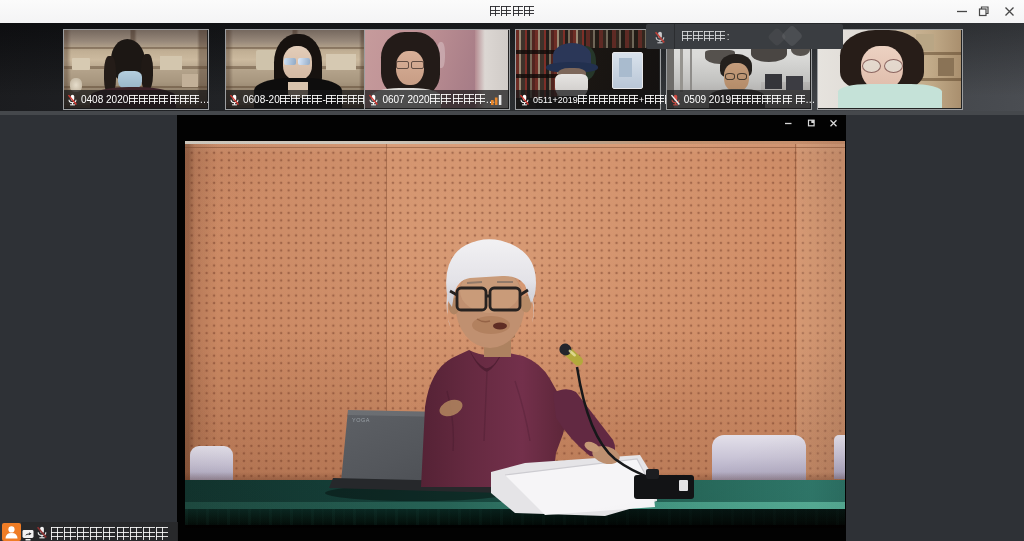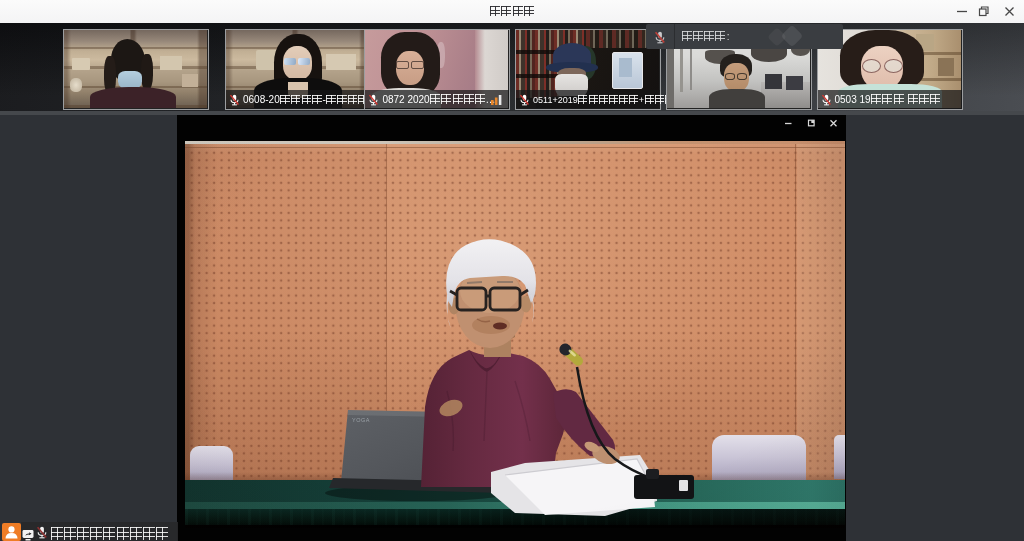--- a/index.html
+++ b/index.html
@@ -86,20 +86,27 @@
         <i class="abs" style="left:8px;top:28px;width:18px;height:12px;background:#d7cab2;border-radius:1px"></i>
         <i class="abs" style="left:96px;top:26px;width:22px;height:14px;background:#d3c6ae"></i>
         <i class="abs" style="left:118px;top:44px;width:16px;height:13px;background:#c2b098"></i>
         <i class="abs" style="left:6px;top:48px;width:12px;height:14px;background:radial-gradient(#e6ddcb,#bdb09a);border-radius:40%"></i>
         <i class="abs" style="left:47px;top:9px;width:34px;height:42px;background:#1c1714;border-radius:48% 52% 42% 40%"></i>
         <i class="abs" style="left:40px;top:26px;width:12px;height:38px;background:#241c18;border-radius:40%"></i>
         <i class="abs" style="left:77px;top:24px;width:12px;height:36px;background:#201915;border-radius:40%"></i>
         <i class="abs" style="left:54px;top:41px;width:24px;height:19px;background:linear-gradient(#b4cede,#96b2c6);border-radius:30% 30% 45% 45%"></i>
         <i class="abs" style="left:26px;top:57px;width:86px;height:22px;background:#3c2228;border-radius:45% 45% 0 0"></i>
       </div>
+      <div class="tlabel"><svg width="11" height="12" viewBox="0 0 12 13">
+          <rect x="4.1" y="0.8" width="3.8" height="6.4" rx="1.9" fill="#fff"></rect>
+          <path d="M2.2 6.2 Q2.2 9.4 6 9.4 Q9.8 9.4 9.8 6.2" fill="none" stroke="#fff" stroke-width="1.1"></path>
+          <line x1="6" y1="9.4" x2="6" y2="11.6" stroke="#fff" stroke-width="1.1"></line>
+          <line x1="3.4" y1="11.8" x2="8.6" y2="11.8" stroke="#fff" stroke-width="1.1"></line>
+          <line x1="1.6" y1="1.2" x2="10.2" y2="11.4" stroke="#d23a34" stroke-width="1.6"></line>
+        </svg><span>0408 2020</span><i class="q qw" style="width:9px;height:9px"></i><i class="q qw" style="width:9px;height:9px"></i><i class="q qw" style="width:9px;height:9px"></i><i class="q qw" style="width:9px;height:9px"></i><i class="q qw" style="width:9px;height:9px"></i><i class="q qw" style="width:9px;height:9px"></i><i class="q qw" style="width:9px;height:9px"></i><span>…</span></div>
     </div>
 <div class="thumb" style="left:225px">
       <div class="tv">
         <div class="bshelf"></div>
         <i class="abs" style="left:30px;top:20px;width:26px;height:20px;background:#cfc3ab;border-radius:2px"></i>
         <i class="abs" style="left:100px;top:24px;width:30px;height:16px;background:#d6c9b2"></i>
         <i class="abs" style="left:48px;top:4px;width:48px;height:62px;background:#17120f;border-radius:46% 46% 30% 30%"></i>
         <i class="abs" style="left:57px;top:16px;width:29px;height:34px;background:linear-gradient(#e3cdb9,#d3b8a2);border-radius:46% 46% 42% 42%"></i>
         <i class="abs" style="left:58px;top:28px;width:12px;height:7px;background:linear-gradient(100deg,#cfe0f2,#8fa8c4);border-radius:2px"></i>
         <i class="abs" style="left:72px;top:28px;width:12px;height:7px;background:linear-gradient(100deg,#dceafc,#93abc6);border-radius:2px"></i>
@@ -124,21 +131,21 @@
         <i class="abs" style="left:31px;top:31px;width:13px;height:8px;border:1px solid rgba(60,45,40,.75);border-radius:2px"></i>
         <i class="abs" style="left:46px;top:31px;width:13px;height:8px;border:1px solid rgba(60,45,40,.75);border-radius:2px"></i>
         <i class="abs" style="left:6px;top:58px;width:70px;height:21px;background:#dcd9d6;border-radius:40% 40% 0 0"></i>
       </div>
       <div class="tlabel"><svg width="11" height="12" viewBox="0 0 12 13">
           <rect x="4.1" y="0.8" width="3.8" height="6.4" rx="1.9" fill="#fff"></rect>
           <path d="M2.2 6.2 Q2.2 9.4 6 9.4 Q9.8 9.4 9.8 6.2" fill="none" stroke="#fff" stroke-width="1.1"></path>
           <line x1="6" y1="9.4" x2="6" y2="11.6" stroke="#fff" stroke-width="1.1"></line>
           <line x1="3.4" y1="11.8" x2="8.6" y2="11.8" stroke="#fff" stroke-width="1.1"></line>
           <line x1="1.6" y1="1.2" x2="10.2" y2="11.4" stroke="#d23a34" stroke-width="1.6"></line>
-        </svg><span>0872 2020</span><i class="q qw" style="width:10px;height:10px"></i><i class="q qw" style="width:10px;height:10px"></i><i class="q qw" style="width:10px;height:10px"></i><i class="q qw" style="width:10px;height:10px"></i><i class="q qw" style="width:10px;height:10px"></i><span>…</span><svg width="11" height="10" viewBox="0 0 11 10" style="position:absolute;right:4px;top:5px">
+        </svg><span>0607 2020</span><i class="q qw" style="width:10px;height:10px"></i><i class="q qw" style="width:10px;height:10px"></i><i class="q qw" style="width:10px;height:10px"></i><i class="q qw" style="width:10px;height:10px"></i><i class="q qw" style="width:10px;height:10px"></i><span>…</span><svg width="11" height="10" viewBox="0 0 11 10" style="position:absolute;right:4px;top:5px">
           <rect x="0" y="5" width="2.6" height="5" fill="#e8872c"></rect>
           <rect x="3.9" y="2.5" width="2.6" height="7.5" fill="#e8872c"></rect>
           <rect x="7.8" y="0" width="2.6" height="10" fill="#e9e9ea"></rect>
         </svg></div>
     </div>
 <div class="thumb" style="left:515.1px">
       <div class="tv">
         <div class="abs" style="inset:0;background:linear-gradient(100deg,#242019 0%,#1b1713 45%,#141110 100%)"></div>
         <div class="abs" style="left:0;top:0;width:70px;height:70px;background:repeating-linear-gradient(to bottom,transparent 0 20px,rgba(15,10,8,.8) 20px 24px),repeating-linear-gradient(90deg,#6e2d25 0 3px,#9a8a74 3px 5px,#3e322a 5px 9px,#7e2f28 9px 11px,#241f1b 11px 14px,#776a58 14px 16px,#50241f 16px 19px)"></div>
         <i class="abs" style="left:70px;top:0;width:60px;height:18px;background:repeating-linear-gradient(90deg,#5e2a24 0 4px,#32261e 4px 7px,#6f6758 7px 9px,#221c16 9px 13px)"></i>
@@ -170,43 +177,43 @@
         <i class="abs" style="left:23px;top:0;width:2.5px;height:60px;background:#8e8c89"></i>
         <i class="abs" style="left:94px;top:52px;width:49px;height:27px;background:linear-gradient(#b8b6b4,#8e8c8a)"></i>
         <i class="abs" style="left:98px;top:44px;width:17px;height:15px;background:#35353a"></i>
         <i class="abs" style="left:119px;top:46px;width:17px;height:14px;background:#3c3c42"></i>
         <i class="abs" style="left:53px;top:24px;width:32px;height:24px;background:#24201d;border-radius:48% 48% 30% 30%"></i>
         <i class="abs" style="left:57px;top:33px;width:25px;height:29px;background:linear-gradient(#c59d7c,#b28a67);border-radius:42% 42% 46% 46%"></i>
         <i class="abs" style="left:58px;top:43px;width:10px;height:7px;border:1px solid rgba(40,35,30,.8);border-radius:40%"></i>
         <i class="abs" style="left:70px;top:43px;width:10px;height:7px;border:1px solid rgba(40,35,30,.8);border-radius:40%"></i>
         <i class="abs" style="left:42px;top:59px;width:56px;height:20px;background:#413f3d;border-radius:40% 40% 0 0"></i>
       </div>
+      <div class="tlabel"><svg width="11" height="12" viewBox="0 0 12 13">
+          <rect x="4.1" y="0.8" width="3.8" height="6.4" rx="1.9" fill="#cf4a42"></rect>
+          <path d="M2.2 6.2 Q2.2 9.4 6 9.4 Q9.8 9.4 9.8 6.2" fill="none" stroke="#cf4a42" stroke-width="1.1"></path>
+          <line x1="6" y1="9.4" x2="6" y2="11.6" stroke="#cf4a42" stroke-width="1.1"></line>
+          <line x1="3.4" y1="11.8" x2="8.6" y2="11.8" stroke="#cf4a42" stroke-width="1.1"></line>
+          <line x1="1.6" y1="1.2" x2="10.2" y2="11.4" stroke="#f0f0f0" stroke-width="1.6"></line>
+        </svg><span>0509 2019</span><i class="q qw" style="width:9px;height:9px"></i><i class="q qw" style="width:9px;height:9px"></i><i class="q qw" style="width:9px;height:9px"></i><i class="q qw" style="width:9px;height:9px"></i><i class="q qw" style="width:9px;height:9px"></i><i class="q qw" style="width:9px;height:9px"></i> <i class="q qw" style="width:9px;height:9px"></i><span>…</span></div>
     </div>
 <div class="thumb" style="left:816.5px">
       <div class="tv">
         <div class="abs" style="inset:0;background:linear-gradient(90deg,#e6e3de 0%,#ddd8d2 45%,#cbb697 62%,#c0a987 80%,#a98f6e 100%)"></div>
         <i class="abs" style="left:76px;top:22px;width:67px;height:3px;background:rgba(90,65,40,.5)"></i>
         <i class="abs" style="left:76px;top:48px;width:67px;height:3px;background:rgba(90,65,40,.5)"></i>
         <i class="abs" style="left:80px;top:6px;width:14px;height:15px;background:#d9ccb4"></i>
         <i class="abs" style="left:98px;top:4px;width:18px;height:17px;background:#b9a685"></i>
         <i class="abs" style="left:120px;top:28px;width:16px;height:18px;background:#8a7356"></i>
         <i class="abs" style="left:80px;top:28px;width:12px;height:18px;background:#97805f"></i>
         <i class="abs" style="left:22px;top:0;width:84px;height:60px;background:#271d18;border-radius:42% 42% 30% 30%"></i>
         <i class="abs" style="left:43px;top:16px;width:42px;height:44px;background:linear-gradient(#ecd2c2,#dfbcaa);border-radius:44% 44% 46% 46%"></i>
         <i class="abs" style="left:44px;top:29px;width:19px;height:14px;border:1.2px solid rgba(130,90,85,.9);border-radius:50%;background:rgba(225,235,230,.45)"></i>
         <i class="abs" style="left:66px;top:29px;width:19px;height:14px;border:1.2px solid rgba(130,90,85,.9);border-radius:50%;background:rgba(225,235,230,.45)"></i>
         <i class="abs" style="left:20px;top:54px;width:104px;height:25px;background:#c5e2d8;border-radius:30% 30% 0 0"></i>
       </div>
-      <div class="tlabel"><svg width="11" height="12" viewBox="0 0 12 13">
-          <rect x="4.1" y="0.8" width="3.8" height="6.4" rx="1.9" fill="#fff"></rect>
-          <path d="M2.2 6.2 Q2.2 9.4 6 9.4 Q9.8 9.4 9.8 6.2" fill="none" stroke="#fff" stroke-width="1.1"></path>
-          <line x1="6" y1="9.4" x2="6" y2="11.6" stroke="#fff" stroke-width="1.1"></line>
-          <line x1="3.4" y1="11.8" x2="8.6" y2="11.8" stroke="#fff" stroke-width="1.1"></line>
-          <line x1="1.6" y1="1.2" x2="10.2" y2="11.4" stroke="#d23a34" stroke-width="1.6"></line>
-        </svg><span>0503 19</span><i class="q qw" style="width:10px;height:10px"></i><i class="q qw" style="width:10px;height:10px"></i><i class="q qw" style="width:10px;height:10px"></i> <i class="q qw" style="width:10px;height:10px"></i><i class="q qw" style="width:10px;height:10px"></i><i class="q qw" style="width:10px;height:10px"></i></div>
     </div>
 </div>
 <div class="abs" id="main">
   <div id="swin">
     <svg class="abs" style="left:605px;top:2px" width="66" height="14" viewBox="0 0 66 14">
         <line x1="3" y1="6.5" x2="9.5" y2="6.5" stroke="#d6d6d6" stroke-width="1.3"></line>
         <rect x="26.5" y="3.2" width="5.6" height="5.6" fill="none" stroke="#d9d9d9" stroke-width="1.2"></rect>
         <rect x="29.3" y="3.2" width="2.8" height="2.8" fill="#d9d9d9"></rect>
         <path d="M48.5 3.2 L54.5 9.2 M54.5 3.2 L48.5 9.2" stroke="#d9d9d9" stroke-width="1.25"></path>
       </svg>

